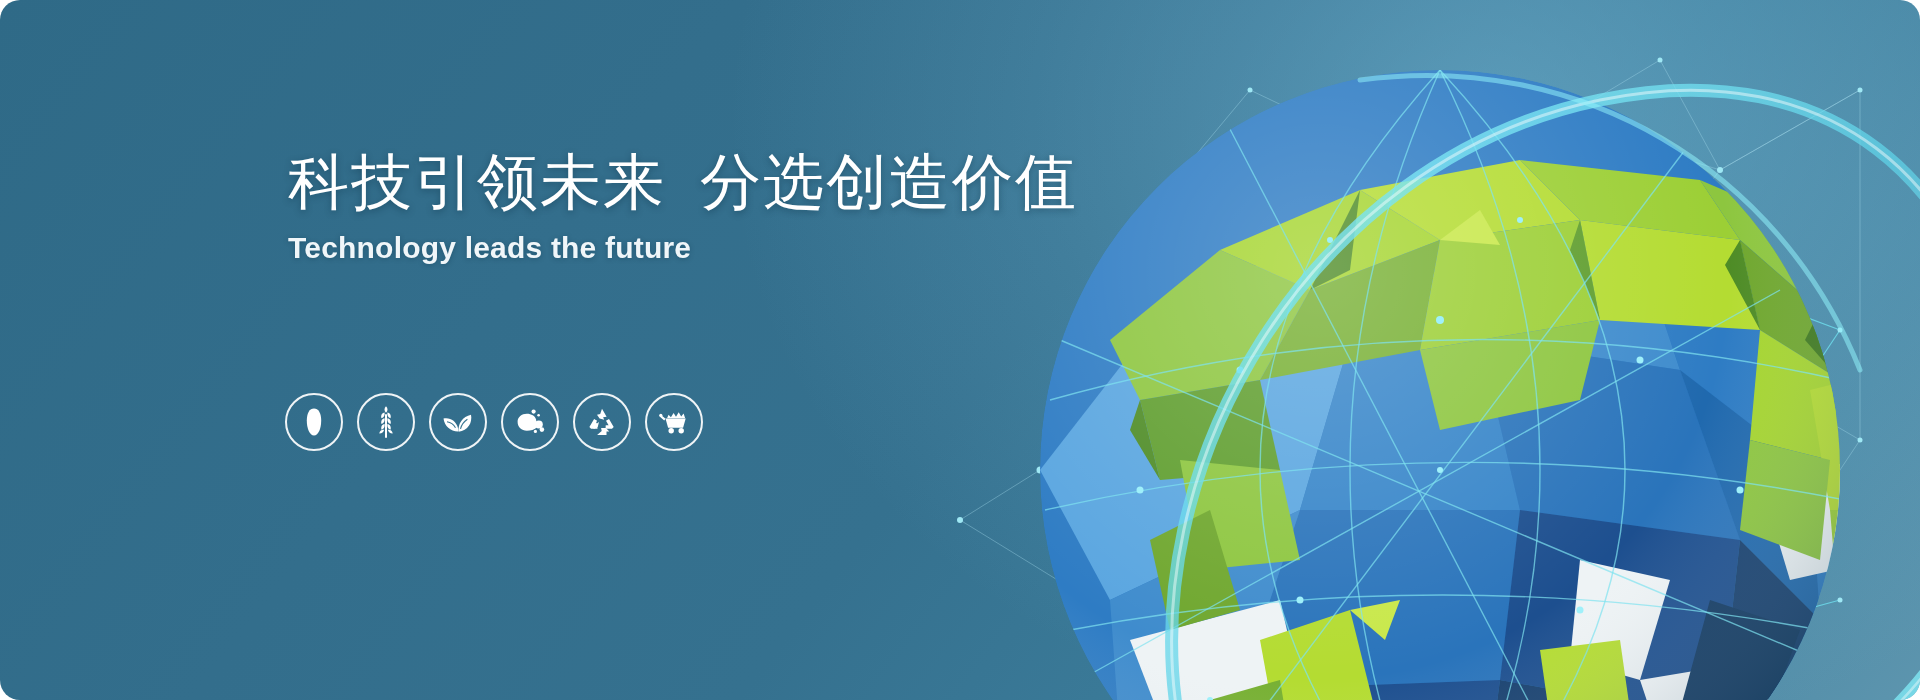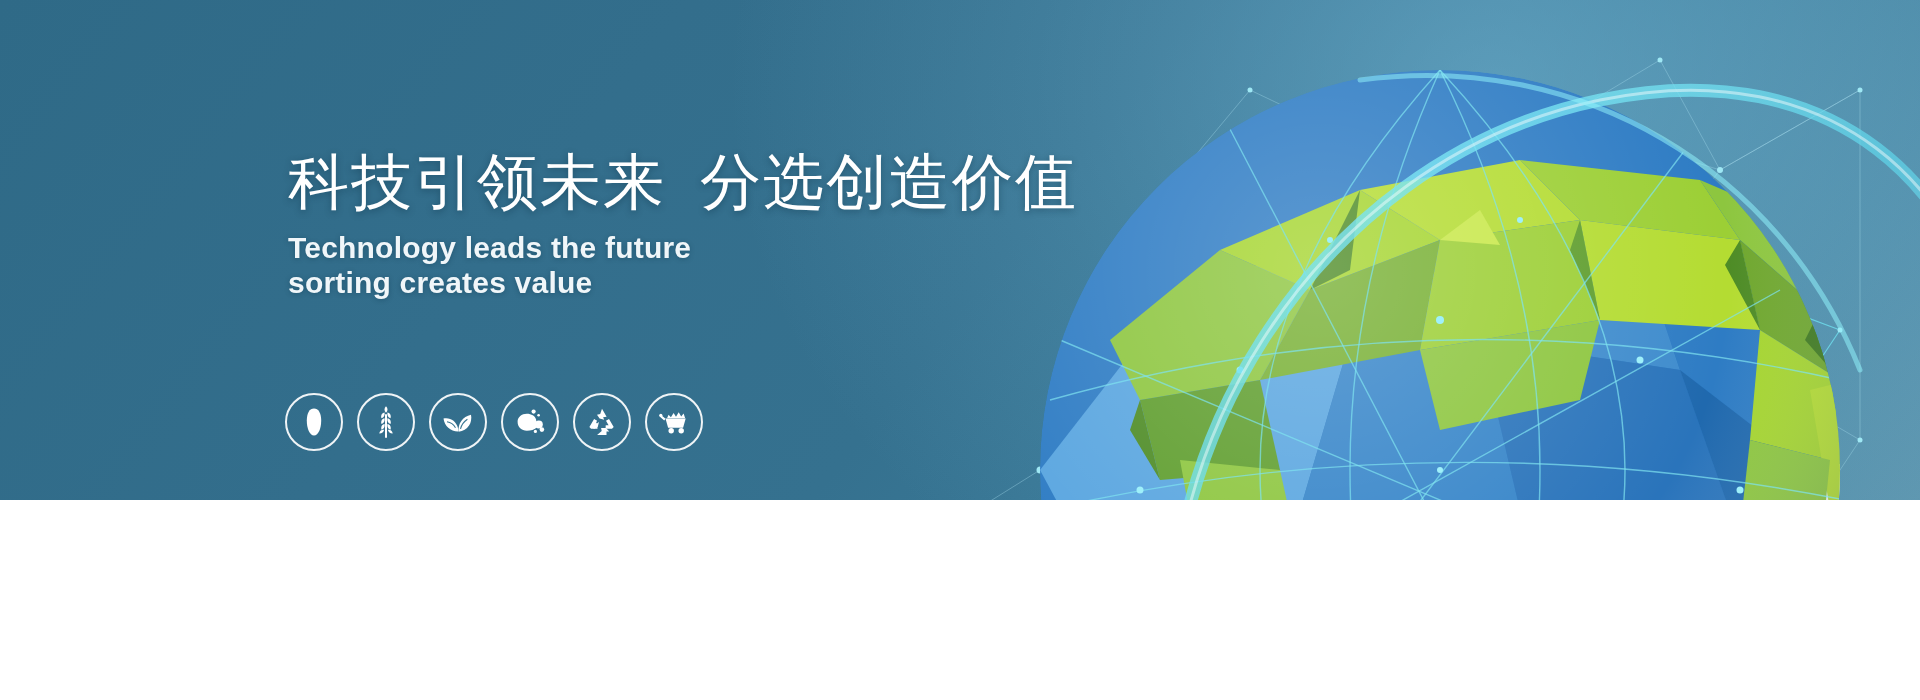--- a/index.html
+++ b/index.html
@@ -3,25 +3,26 @@
 <meta charset="utf-8">
 <style>
   * { margin:0; padding:0; box-sizing:border-box; }
   html, body {
     width:1920px; height:700px;
     overflow:hidden;
     font-family:"Liberation Sans","DejaVu Sans",sans-serif;
   }
   .banner {
     position:relative;
-    width:1920px; height:500px;
+    width:1920px; height:700px;
     overflow:hidden;
     background:
       radial-gradient(ellipse 1100px 900px at 78% 18%, rgba(120,185,215,0.55) 0%, rgba(120,185,215,0.18) 42%, rgba(120,185,215,0) 70%),
       linear-gradient(128deg, #2f6a87 0%, #336e8c 30%, #35718f 52%, #3b7b99 70%, #4d8aa6 88%, #5d95ae 100%);
+    border-radius: 20px;
   }
 
   
   .net { position:absolute; inset:0; pointer-events:none; }
 
   
   .globe-wrap {
     position:absolute;
     left:880px; top:40px;
     width:1120px; height:760px;
@@ -273,21 +274,20 @@
       </g>
     </svg>
   </div>
 
   <div class="content">
     <div class="headline">
       <span>科技引领未来</span><span class="gap"></span><span>分选创造价值</span>
     </div>
     <div class="subtitle">
       <div>Technology leads the future</div>
-      <div>sorting creates value</div>
     </div>
   </div>
 
   <div class="icon-row">
 
     <div class="icon-chip">
       <span>
         <svg width="26" height="30" viewBox="0 0 26 30">
           <path d="M13 1.5c4.4 0 7.2 4.6 7.2 12.2S17.4 28.5 13 28.5 5.8 21.3 5.8 13.7 8.6 1.5 13 1.5z"></path>
           <path d="M10.6 5.2c.9-1.3 2.3-2.1 3.6-2.1.6 0 .9.5.5.9-1.3 1.2-2.2 2.6-2.7 4.2-.2.7-1.2.6-1.3-.1-.2-1.1-.4-2.1-.1-2.9z" fill="#ffffff"></path>

